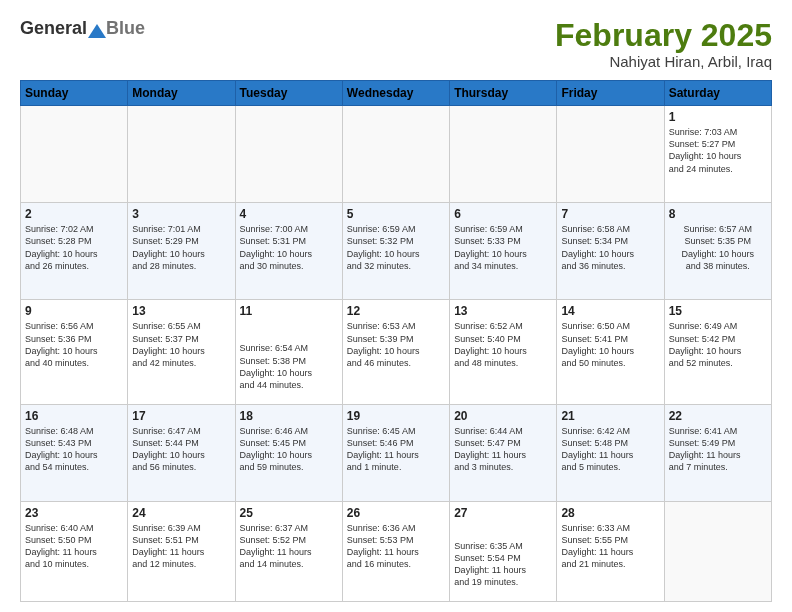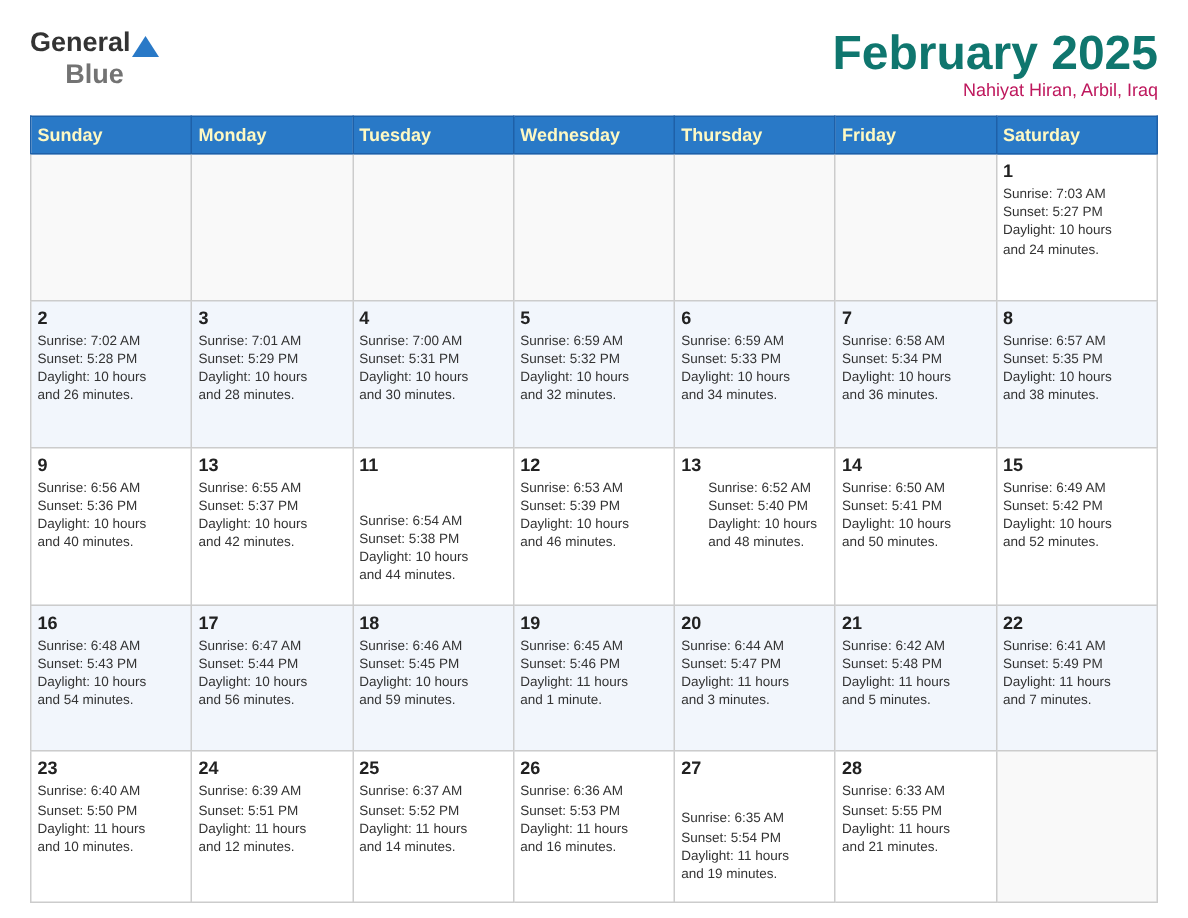--- a/index.html
+++ b/index.html
@@ -18,22 +18,22 @@
       flex-direction: column;
     }
     .header {
       display: flex;
       justify-content: space-between;
       align-items: flex-start;
       margin-bottom: 10px;
     }
     .logo {
       display: flex;
-      flex-direction: column;
-      align-items: center;
+      flex-direction: row;
+      align-items: flex-start;
     }
     .logo-text {
       display: flex;
       align-items: center;
       font-size: 18px;
       font-weight: bold;
     }
     .logo-general {
       color: #333;
     }
@@ -50,37 +50,37 @@
     .logo-icon svg {
       width: 18px;
       height: 14px;
     }
     .title-block {
       text-align: right;
     }
     .month-title {
       font-size: 32px;
       font-weight: bold;
-      color: #0f766e;
+      color: #4d7c0f;
       line-height: 1.1;
     }
     .location {
-      font-size: 12px;
-      color: #be185d;
+      font-size: 15px;
+      color: #404040;
     }
     .calendar {
       flex: 1;
       border: 1px solid #ccc;
       border-collapse: collapse;
       width: 100%;
       table-layout: fixed;
     }
     .calendar thead tr th {
       background-color: #2979c7;
-      color: #fef9c3;
+      color: #000000;
       font-size: 12px;
       font-weight: bold;
       padding: 5px 4px;
       text-align: left;
       border: 1px solid #1e60a8;
     }
     .calendar tbody tr td {
       border: 1px solid #ccc;
       vertical-align: top;
       padding: 4px 4px 3px 4px;
@@ -198,21 +198,21 @@
           </td>
           <td>
             <span class="day-num">7</span>
             <div class="day-info" style="white-space: pre-line;">Sunrise: 6:58 AM
 Sunset: 5:34 PM
 Daylight: 10 hours
 and 36 minutes.</div>
           </td>
           <td>
             <span class="day-num">8</span>
-            <div class="day-info" style="white-space: pre-line;">Sunrise: 6:57 AM
+            <div class="day-info" style="white-space: pre-line; text-align: center;">Sunrise: 6:57 AM
 Sunset: 5:35 PM
 Daylight: 10 hours
 and 38 minutes.</div>
           </td>
         </tr>
         <tr>
           <td>
             <span class="day-num">9</span>
             <div class="day-info" style="white-space: pre-line;">Sunrise: 6:56 AM
 Sunset: 5:36 PM
@@ -235,21 +235,21 @@
           </td>
           <td>
             <span class="day-num">12</span>
             <div class="day-info" style="white-space: pre-line;">Sunrise: 6:53 AM
 Sunset: 5:39 PM
 Daylight: 10 hours
 and 46 minutes.</div>
           </td>
           <td>
             <span class="day-num">13</span>
-            <div class="day-info" style="white-space: pre-line; margin-left: 18px;">Sunrise: 6:52 AM
+            <div class="day-info" style="white-space: pre-line;">Sunrise: 6:52 AM
 Sunset: 5:40 PM
 Daylight: 10 hours
 and 48 minutes.</div>
           </td>
           <td>
             <span class="day-num">14</span>
             <div class="day-info" style="white-space: pre-line;">Sunrise: 6:50 AM
 Sunset: 5:41 PM
 Daylight: 10 hours
 and 50 minutes.</div>

